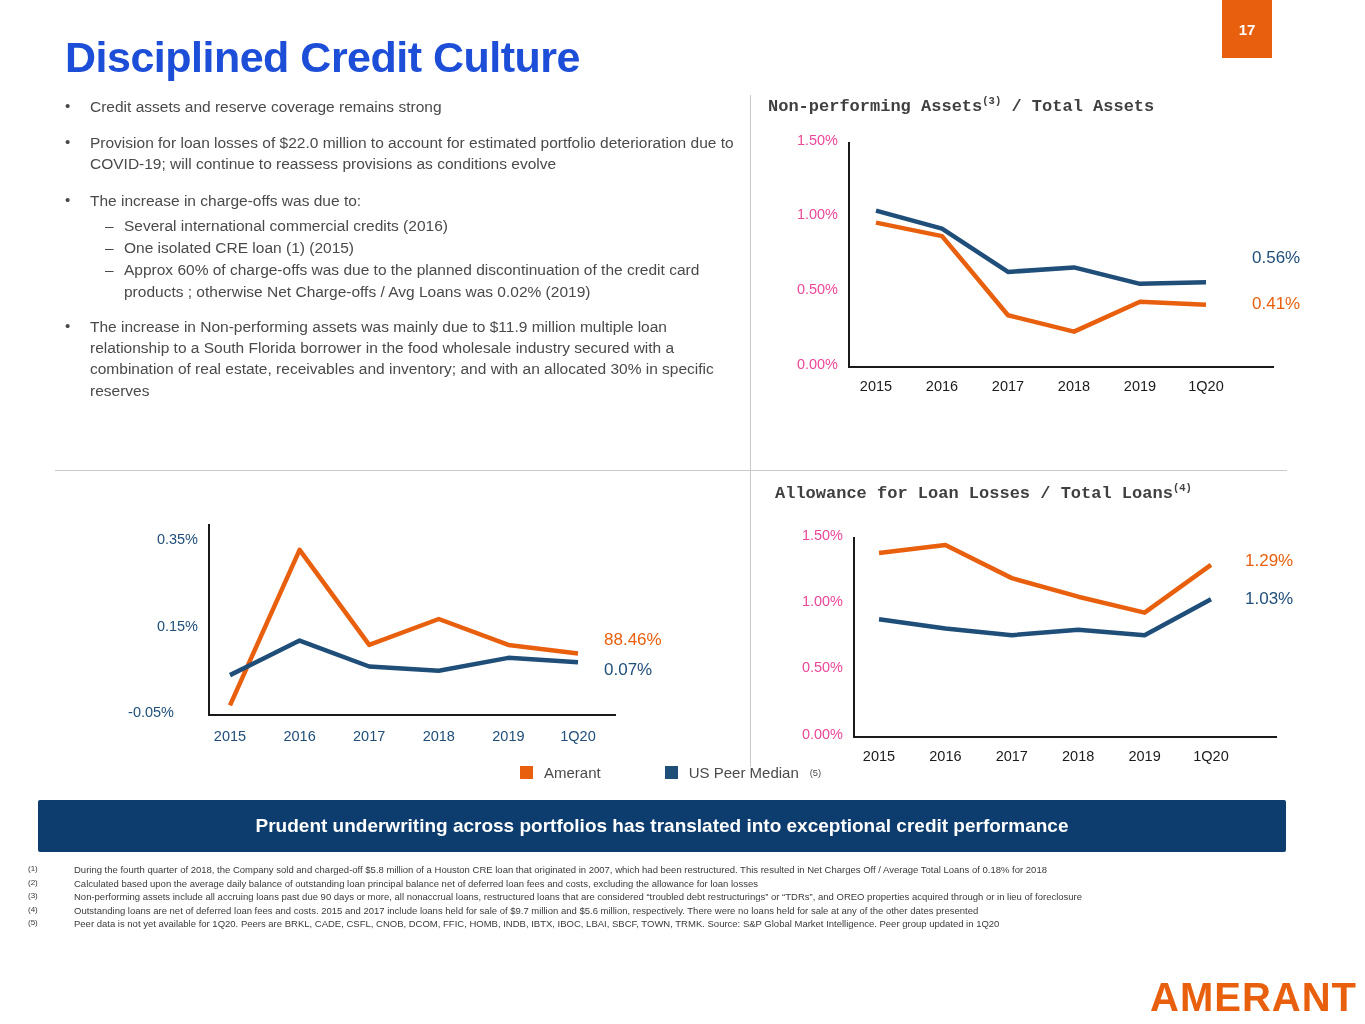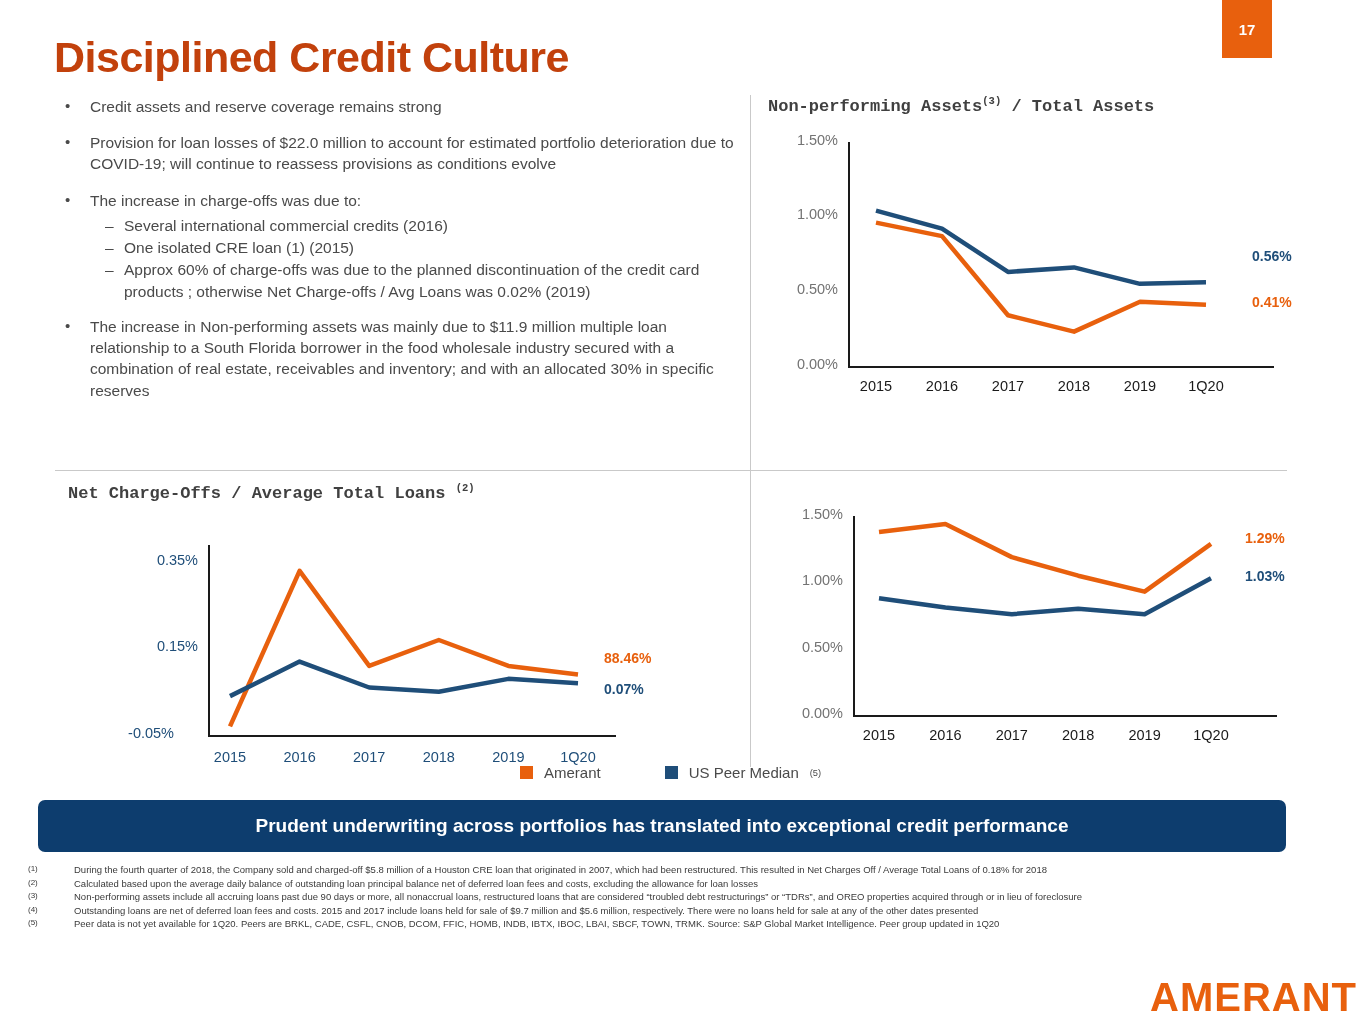--- a/index.html
+++ b/index.html
@@ -5,22 +5,22 @@
   html,body{margin:0;padding:0;background:#ffffff;}
   body{width:1365px;height:1024px;position:relative;overflow:hidden;
        font-family:"Liberation Sans","DejaVu Sans",sans-serif;color:#404040;}
 
   
   #page-badge{position:absolute;left:1222px;top:0;width:50px;height:58px;
       background:#E8600D;color:#ffffff;font-weight:bold;font-size:15px;
       display:flex;align-items:center;justify-content:center;}
 
   
-  #slide-title{position:absolute;left:54px;top:36px;font-size:43px;font-weight:bold;
-      color:#c2410c;letter-spacing:-0.5px;line-height:1;}
+  #slide-title{position:absolute;left:65px;top:36px;font-size:43px;font-weight:bold;
+      color:#1d4ed8;letter-spacing:-0.5px;line-height:1;}
 
   
   #v-divider{position:absolute;left:750px;top:95px;width:1px;height:672px;background:#c9c9c9;}
   #h-divider{position:absolute;left:55px;top:470px;width:1232px;height:1px;background:#c9c9c9;}
 
   
   #left-col{position:absolute;left:56px;top:96px;width:690px;}
   .section-head{font-size:17px;font-weight:bold;color:#404040;margin:0 0 14px 0;}
   .bullet{display:flex;margin-bottom:15px;font-size:15.5px;color:#4a4a4a;line-height:1.37;}
   .bullet .dot{width:34px;flex:0 0 34px;text-align:left;padding-left:9px;box-sizing:border-box;
@@ -29,42 +29,42 @@
   .sublist{margin:-4px 0 14px 0;}
   .sub{display:flex;font-size:15.5px;color:#4a4a4a;line-height:1.37;margin-bottom:1px;}
   .sub .dash{width:68px;flex:0 0 68px;padding-left:49px;box-sizing:border-box;}
   .sub .stxt{flex:1;}
   sup{font-size:0.62em;vertical-align:super;}
 
   
   .panel{position:absolute;}
   .panel-title{font-size:17px;font-weight:bold;color:#404040;margin:0;white-space:nowrap;font-family:Liberation Mono, monospace;}
   .chart-wrap{position:relative;}
-  .ylab{position:absolute;font-size:14.5px;color:#737373;text-align:right;white-space:nowrap;}
+  .ylab{position:absolute;font-size:14.5px;color:#ec4899;text-align:right;white-space:nowrap;}
   .ylab.blue{color:#1F4E79;font-weight:normal;}
   .xlab{position:absolute;font-size:14.5px;color:#1a1a1a;text-align:center;white-space:nowrap;}
   .xlab.blue{color:#1F4E79;}
-  .endlab{position:absolute;font-size:14px;font-weight:bold;white-space:nowrap;}
+  .endlab{position:absolute;font-size:17px;font-weight:normal;white-space:nowrap;}
   .endlab.navy{color:#1F4E79;}
   .endlab.orange{color:#E8600D;}
   .axis-v{position:absolute;background:#1a1a1a;width:2px;}
   .axis-h{position:absolute;background:#1a1a1a;height:2px;}
   svg.lines{position:absolute;left:0;top:0;overflow:visible;}
 
   
   #legend{position:absolute;left:520px;top:764px;display:flex;gap:64px;align-items:center;
       font-size:15px;color:#4a4a4a;}
   .leg-item{display:flex;align-items:center;gap:11px;}
   .swatch{width:13px;height:13px;display:inline-block;}
   .sw-orange{background:#E8600D;}
   .sw-navy{background:#1F4E79;}
 
   
   #banner{position:absolute;left:38px;top:800px;width:1248px;height:52px;
-      background:#0D3D6E;border-radius:7px;display:flex;align-items:center;justify-content:center;}
+      background:#0D3D6E;border-radius:2px;display:flex;align-items:center;justify-content:center;}
   #banner span{color:#ffffff;font-size:19px;font-weight:bold;}
 
   
   #footnotes{position:absolute;left:28px;top:864px;width:1310px;font-size:9.5px;color:#3a3a3a;
       line-height:1.32;}
   .fn{display:flex;margin-bottom:1px;}
   .fn .num{width:46px;flex:0 0 46px;font-size:8px;vertical-align:super;padding-top:0px;}
   .fn .txt{flex:1;}
 
   
@@ -141,23 +141,20 @@
       <svg class="lines" width="540" height="290">
         <polyline points="108,82.69333333333333 174,100.61333333333332 240,143.92000000000002 306,139.44 372,155.86666666666667 438,154.37333333333333" fill="none" stroke="#1F4E79" stroke-width="4.5" stroke-linejoin="round" stroke-linecap="butt"></polyline>
         <polyline points="108,94.64 174,108.08000000000001 240,187.22666666666666 306,203.65333333333334 372,173.7866666666667 438,176.77333333333334" fill="none" stroke="#E8600D" stroke-width="4.5" stroke-linejoin="round" stroke-linecap="butt"></polyline>
       </svg>
       <div class="endlab navy" style="left: 484px; top: 120.373px;">0.56%</div>
       <div class="endlab orange" style="left: 484px; top: 166.773px;">0.41%</div>
     </div>
 </div>
 
 <div class="panel" id="panel-nco" style="left:68px;top:482px;">
-  <div class="panel-title">
-    <span>Net Charge-Offs / Average Total Loans</span> <sup>(2)</sup>
-  </div>
   <div class="chart-wrap" id="wrap-nco" style="width:620px;height:270px;margin-top:22px;">
       <div class="axis-v" style="left: 140px; top: 20px; height: 190px;"></div>
       <div class="axis-h" style="left: 140px; top: 210px; width: 408px;"></div>
       <div class="ylab blue" style="right: 514px; top: 200px;">-0.05%</div>
       <div class="ylab blue" style="right: 490px; top: 113.636px;">0.15%</div>
       <div class="ylab blue" style="right: 490px; top: 27.2727px;">0.35%</div>
       <div class="xlab blue" style="left: 127px; width: 70px; top: 224px;">2015</div>
       <div class="xlab blue" style="left: 196.6px; width: 70px; top: 224px;">2016</div>
       <div class="xlab blue" style="left: 266.2px; width: 70px; top: 224px;">2017</div>
       <div class="xlab blue" style="left: 335.8px; width: 70px; top: 224px;">2018</div>
@@ -166,20 +163,23 @@
       <svg class="lines" width="620" height="270">
         <polyline points="162,201.36363636363637 231.60000000000002,45.90909090909091 301.20000000000005,140.9090909090909 370.79999999999995,114.99999999999999 440.40000000000003,140.9090909090909 510,149.54545454545453" fill="none" stroke="#E8600D" stroke-width="4.5" stroke-linejoin="round" stroke-linecap="butt"></polyline>
         <polyline points="162,171.13636363636363 231.60000000000002,136.5909090909091 301.20000000000005,162.5 370.79999999999995,166.8181818181818 440.40000000000003,153.86363636363637 510,158.1818181818182" fill="none" stroke="#1F4E79" stroke-width="4.5" stroke-linejoin="round" stroke-linecap="butt"></polyline>
       </svg>
       <div class="endlab orange" style="left: 536px; top: 125.545px;">88.46%</div>
       <div class="endlab navy" style="left: 536px; top: 156.182px;">0.07%</div>
     </div>
 </div>
 
 <div class="panel" id="panel-allow" style="left:775px;top:482px;">
+  <div class="panel-title">
+    <span>Allowance for Loan Losses / Total Loans</span><sup>(4)</sup>
+  </div>
   <div class="chart-wrap" id="wrap-allow" style="width:540px;height:265px;margin-top:20px;">
       <div class="axis-v" style="left: 78px; top: 14px; height: 199px;"></div>
       <div class="axis-h" style="left: 78px; top: 213px; width: 424px;"></div>
       <div class="ylab" style="right: 472px; top: 203px;">0.00%</div>
       <div class="ylab" style="right: 472px; top: 136.667px;">0.50%</div>
       <div class="ylab" style="right: 472px; top: 70.3333px;">1.00%</div>
       <div class="ylab" style="right: 472px; top: 4px;">1.50%</div>
       <div class="xlab" style="left: 69px; width: 70px; top: 225px;">2015</div>
       <div class="xlab" style="left: 135.4px; width: 70px; top: 225px;">2016</div>
       <div class="xlab" style="left: 201.8px; width: 70px; top: 225px;">2017</div>

